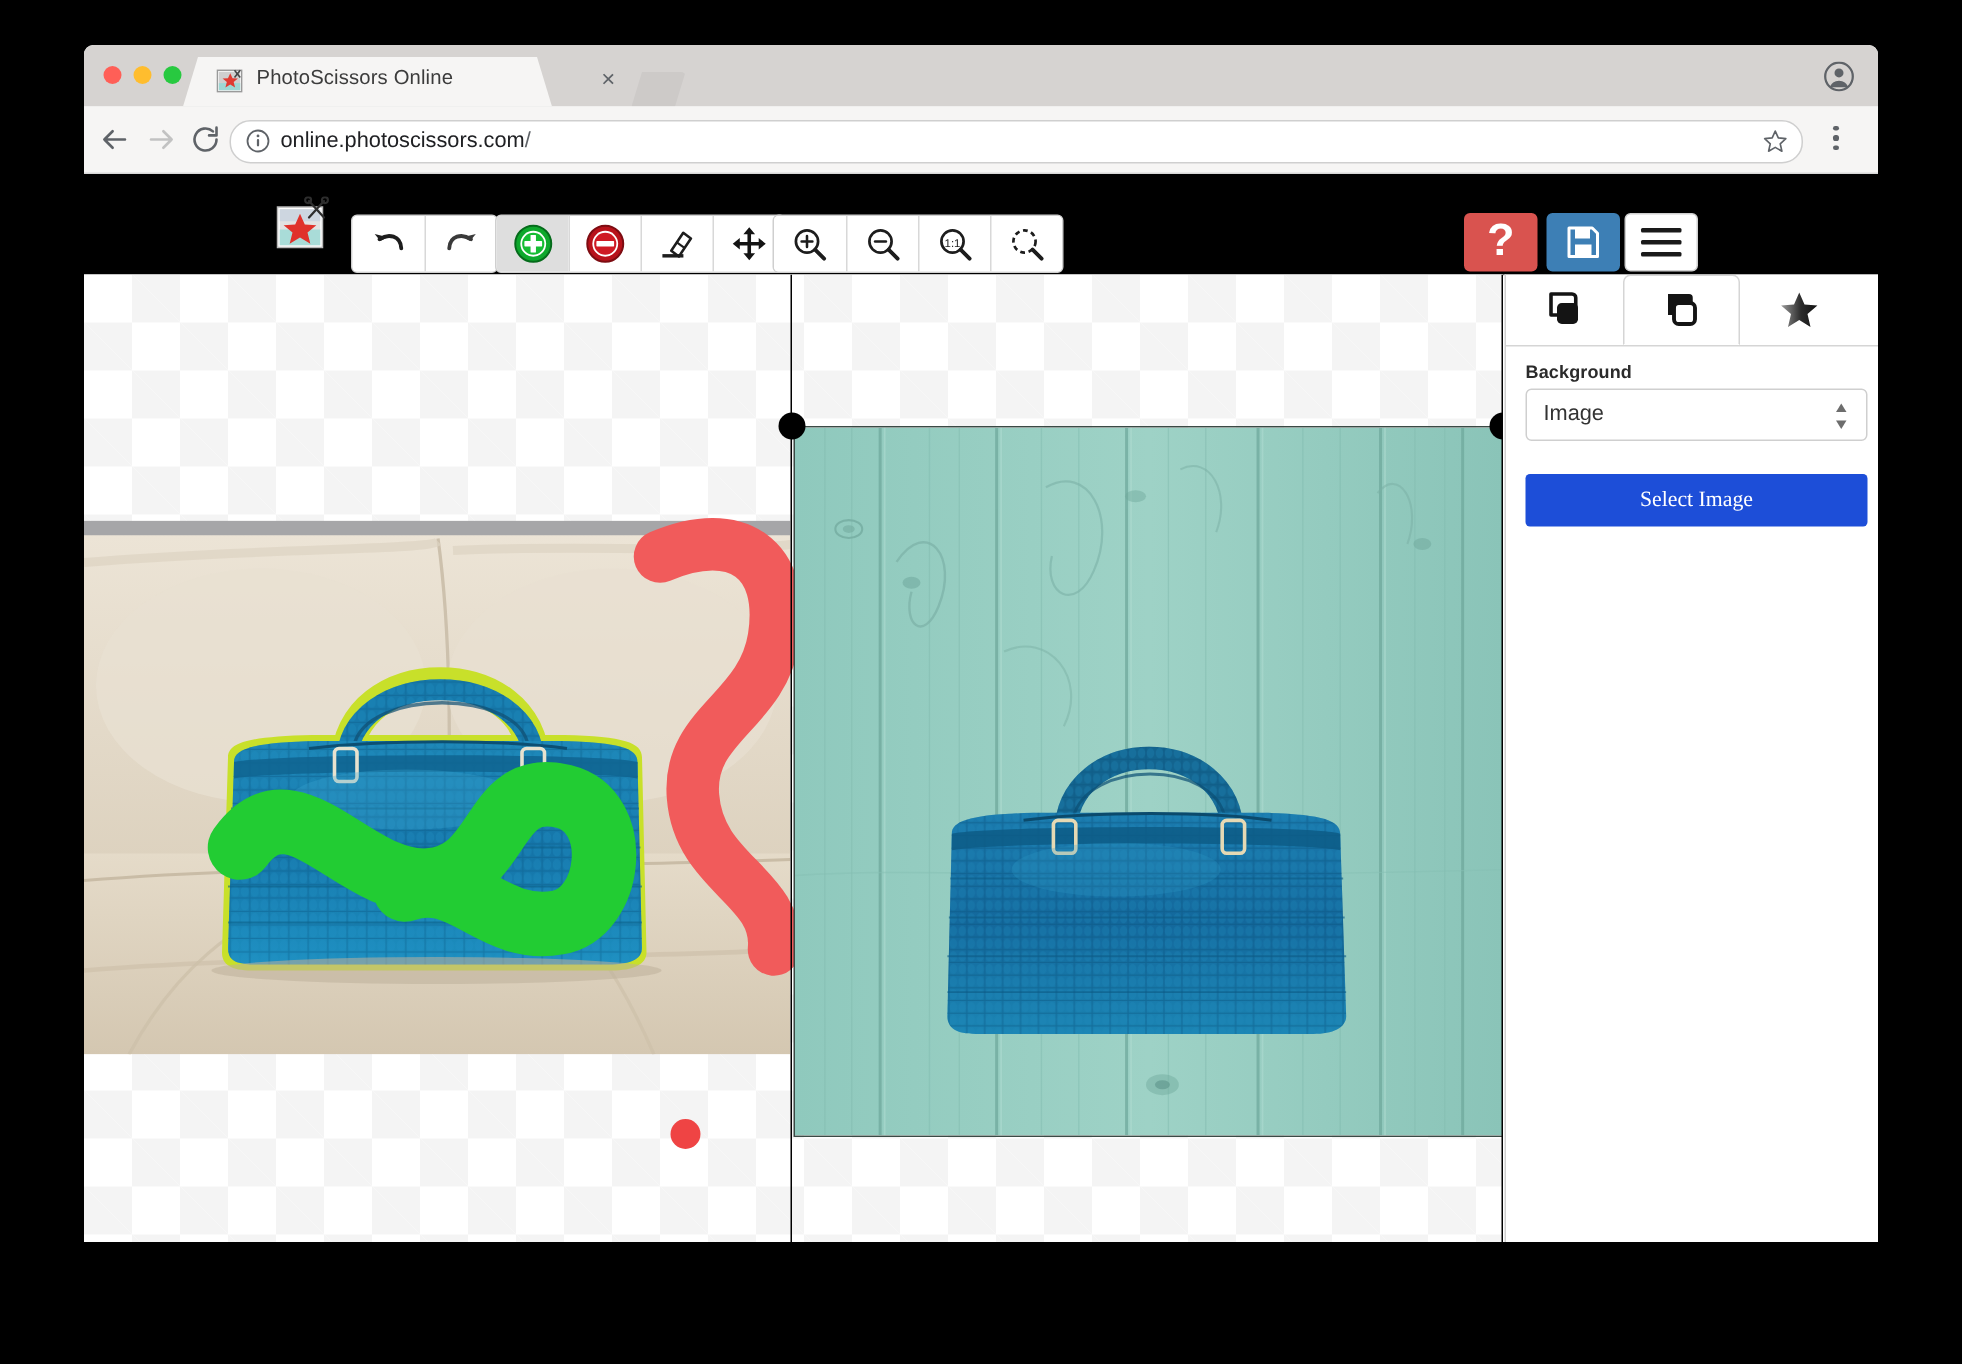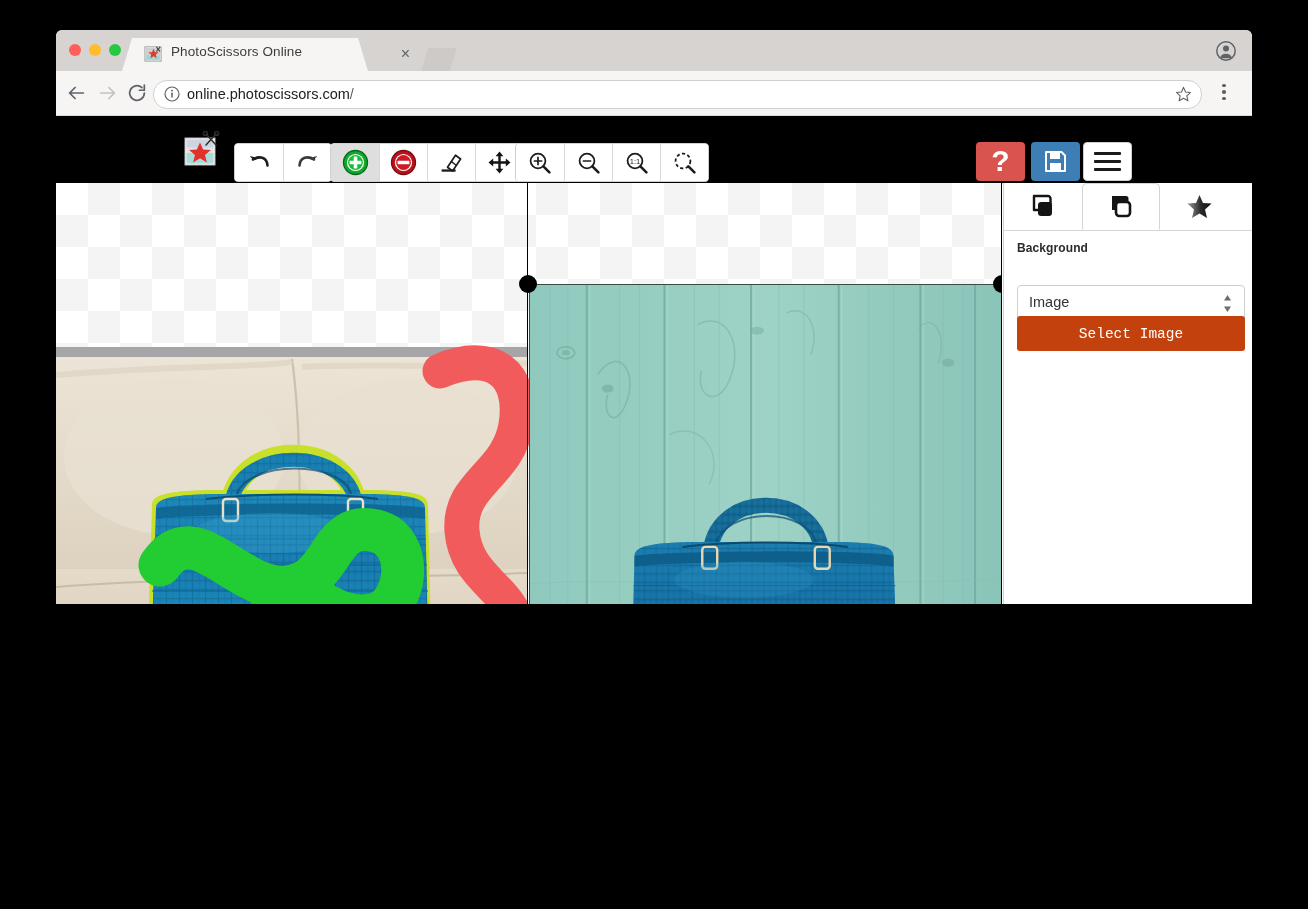--- a/index.html
+++ b/index.html
@@ -1,20 +1,20 @@
 <!DOCTYPE html>
 <html><head>
 <meta charset="utf-8">
 <style>
   html,body{margin:0;padding:0;background:#000;}
   body{width:1308px;height:909px;overflow:hidden;font-family:"Liberation Sans",sans-serif;}
 
   
   .window{
-    position:absolute;left:56px;top:30px;width:1196px;height:574px;
+    position:absolute;left:56px;top:30px;width:1196px;height:798px;
     background:#fff;border-radius:6px 6px 0 0;overflow:hidden;
   }
 
   
   .tabstrip{
     position:absolute;left:0;top:0;width:1196px;height:41px;
     background:#d6d3d1;border-radius:6px 6px 0 0;
   }
   .traffic{position:absolute;left:13px;top:14px;display:flex;gap:8px;}
   .tl{width:12px;height:12px;border-radius:50%;}
@@ -163,32 +163,32 @@
   }
   .ptab.active{
     border:1px solid #d5d5d5;border-bottom:1px solid #fff;
     border-radius:5px 5px 0 0;background:#fff;margin-bottom:-1px;
   }
   .panel-title{
     position:absolute;left:13px;top:58px;font-size:12px;font-weight:bold;
     color:#2b2b2b;letter-spacing:.1px;
   }
   .bg-select{
-    position:absolute;left:13px;top:102px;width:228px;height:35px;
+    position:absolute;left:13px;top:76px;width:228px;height:35px;
     border:1px solid #cfcfcf;border-radius:4px;background:#fff;
     box-sizing:border-box;cursor:pointer;
   }
   .bg-select-label{
     position:absolute;left:11px;top:8px;font-size:14.5px;color:#333;
   }
   .spinner{position:absolute;right:12px;top:8px;width:9px;height:19px;}
   .select-btn{
     position:absolute;left:13px;top:133px;width:228px;height:35px;
-    background:#c2410c;border:0;border-radius:3px;color:#fff;
-    font-size:14.5px;font-family:Liberation Mono, monospace;cursor:pointer;
+    background:#1d4ed8;border:0;border-radius:3px;color:#fff;
+    font-size:14.5px;font-family:Liberation Serif, serif;cursor:pointer;
   }
 </style>
 </head>
 <body>
 
 <div class="window">
 
   <div class="tabstrip">
     <div class="traffic">
       <div class="tl red"></div>

